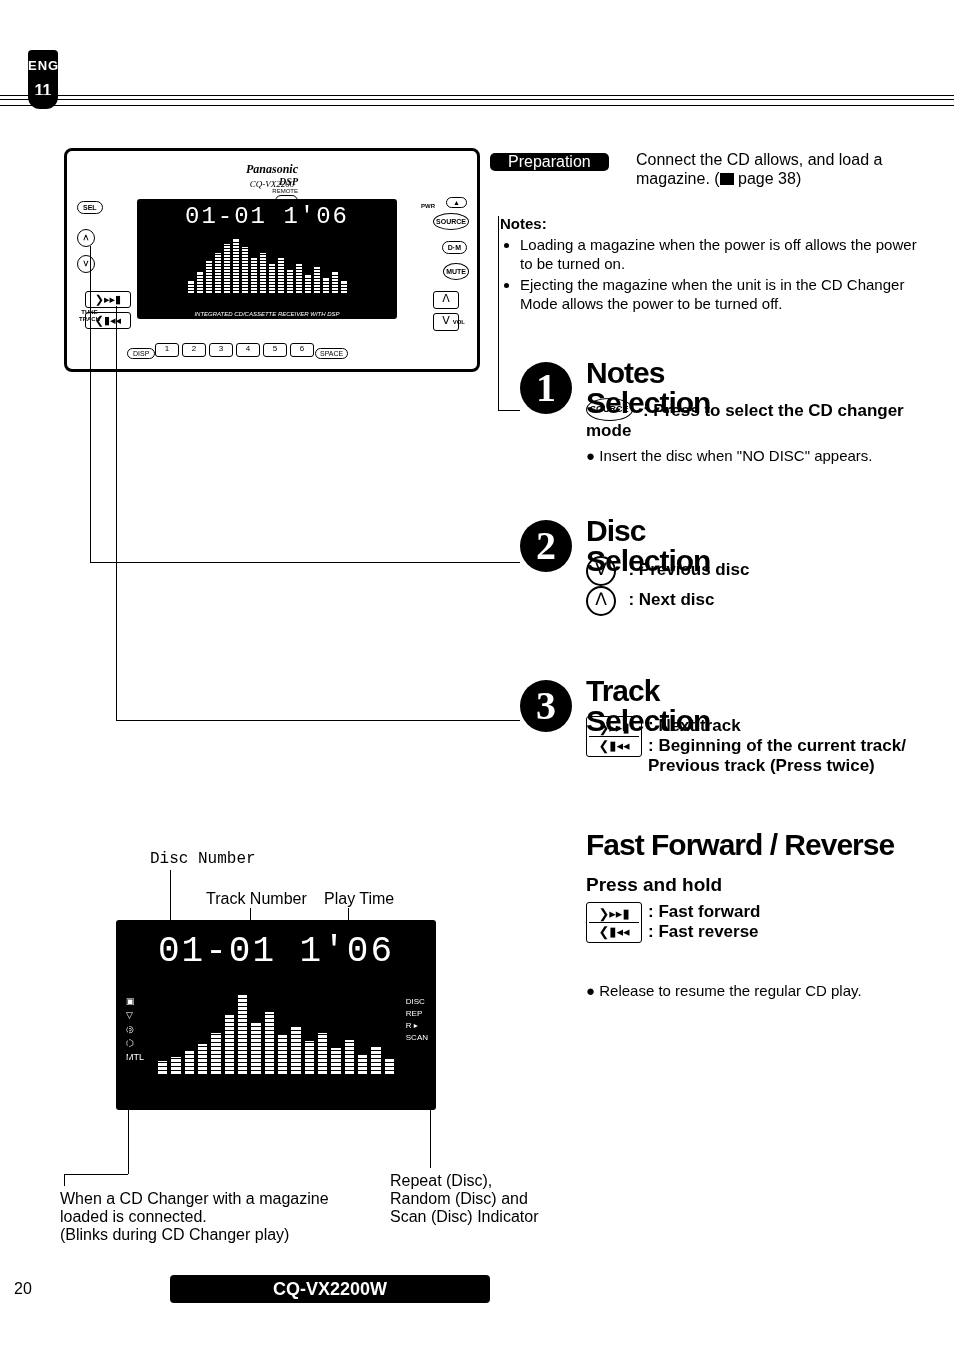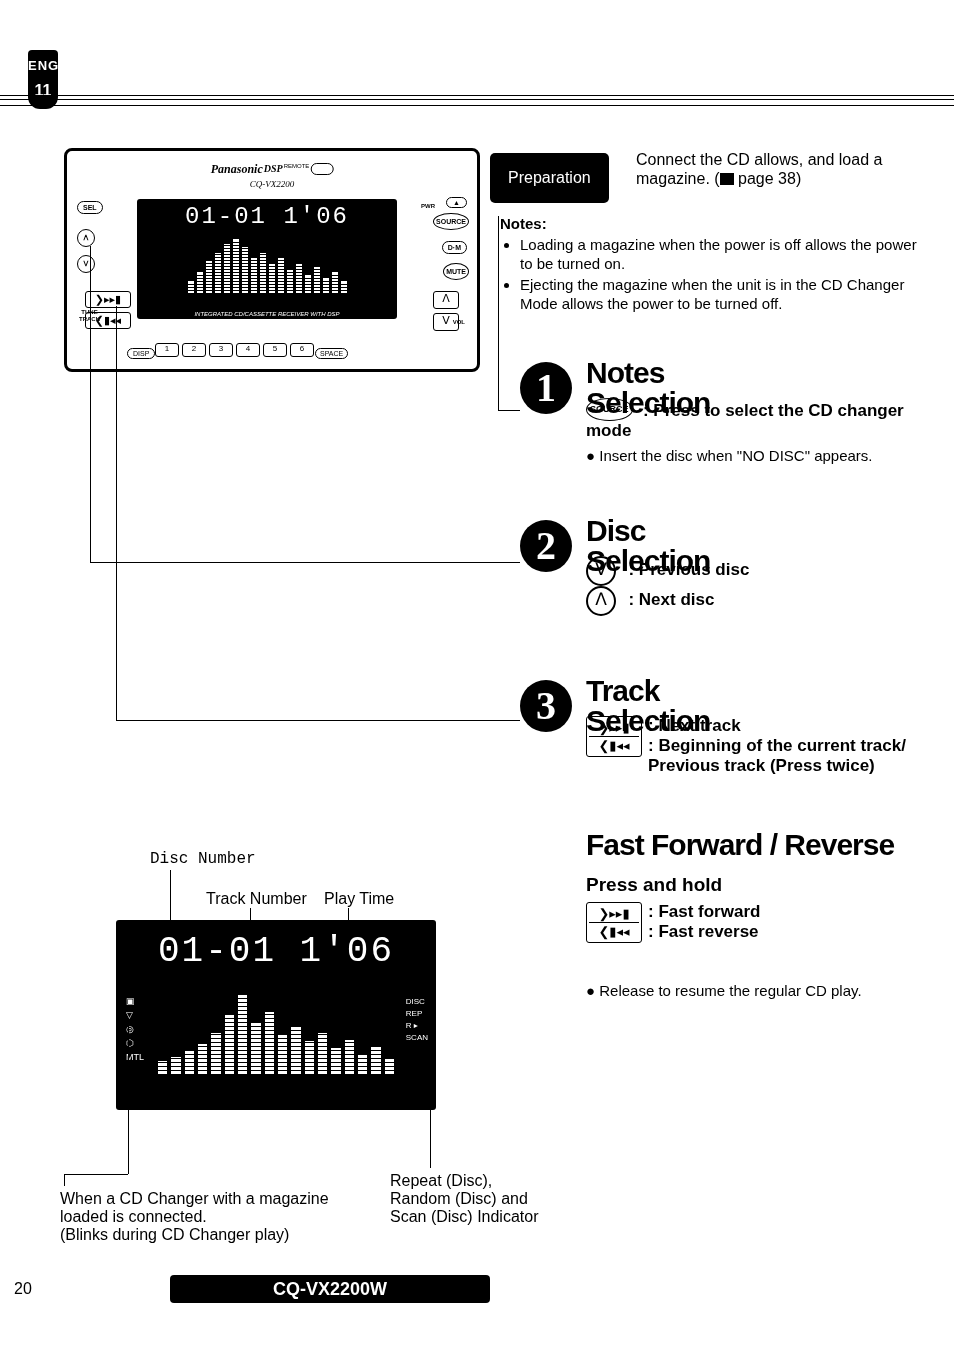--- a/index.html
+++ b/index.html
@@ -11,21 +11,21 @@
   .title{position:absolute;left:90px;top:30px;font:800 54px/1 "Arial Black",Helvetica;
          letter-spacing:-1px;}
   .rule-outer{position:absolute;left:0;top:95px;width:954px;height:9px;
               border-top:1px solid #000;border-bottom:1px solid #000;}
   .rule-inner{position:absolute;left:0;top:99px;width:954px;height:1px;background:#000;}
   
   .device{position:absolute;left:64px;top:148px;width:410px;height:218px;
           border:3px solid #000;border-radius:8px;background:#fff;}
   .device .top{position:absolute;left:8px;top:8px;right:8px;height:28px;}
   .device .brand-row{position:absolute;left:50%;transform:translateX(-50%);top:4px;
-                     font:italic 700 12px/1 Georgia;display:flex;align-items:flex-start;gap:1px;}
+                     font:italic 700 12px/1 Georgia;display:flex;align-items:flex-end;gap:1px;flex-direction:column;}
   .device .brand-row .pill{border:1px solid #000;border-radius:8px;padding:0 8px;font-size:10px;font-style:normal;}
   .device .brand-row .dsp{font:italic 700 10px Georgia;}
   .device .model{position:absolute;left:50%;transform:translateX(-50%);top:20px;
                  font:italic 9px Georgia;}
   .side-btn{position:absolute;border:1.5px solid #000;border-radius:10px;font:700 7px Helvetica;
             text-align:center;padding:2px 5px;}
   .display{position:absolute;left:70px;top:48px;width:260px;height:120px;background:#000;
            border-radius:3px;color:#fff;}
   .display .digits{font:24px/1 "Courier New",monospace;text-align:center;letter-spacing:2px;
                    padding-top:6px;}
@@ -43,21 +43,21 @@
   .num-row{position:absolute;left:88px;bottom:12px;display:flex;gap:3px;}
   .num-btn{width:22px;height:12px;border:1px solid #000;border-radius:3px;font:8px Helvetica;text-align:center;}
   .disp-btn{position:absolute;left:60px;bottom:10px;border:1px solid #000;border-radius:8px;
             font:7px Helvetica;padding:1px 5px;}
   .space-btn{position:absolute;left:248px;bottom:10px;border:1px solid #000;border-radius:8px;
              font:7px Helvetica;padding:1px 4px;}
   .tune{position:absolute;left:12px;top:158px;font:700 6px Helvetica;text-align:center;line-height:7px;}
   .vol-lbl{position:absolute;right:12px;top:168px;font:700 6px Helvetica;}
   
   .prep-box{position:absolute;left:490px;top:153px;background:#000;color:#fff;border-radius:5px;
-            font:16px Helvetica;padding:16px 18px;}
+            font:16px Helvetica;padding:0 18px;}
   .prep-text{position:absolute;left:636px;top:150px;width:280px;font:16px/19px Helvetica;}
   .arrow-ic{display:inline-block;width:14px;height:12px;background:#000;position:relative;vertical-align:-1px;}
   .arrow-ic::after{content:"";position:absolute;right:-6px;top:0;border:6px solid transparent;border-left-color:#000;}
   .notes{position:absolute;left:500px;top:214px;width:420px;font:15px/19px Helvetica;}
   .notes ul{margin:2px 0 0 0;padding-left:20px;}
   .notes li{margin-bottom:2px;}
   .step{position:absolute;left:520px;}
   .step .num{position:absolute;left:0;top:0;width:52px;height:52px;border-radius:50%;background:#000;
              color:#fff;font:700 40px/52px "Times New Roman";text-align:center;}
   .step h2{position:absolute;left:66px;top:-4px;margin:0;

